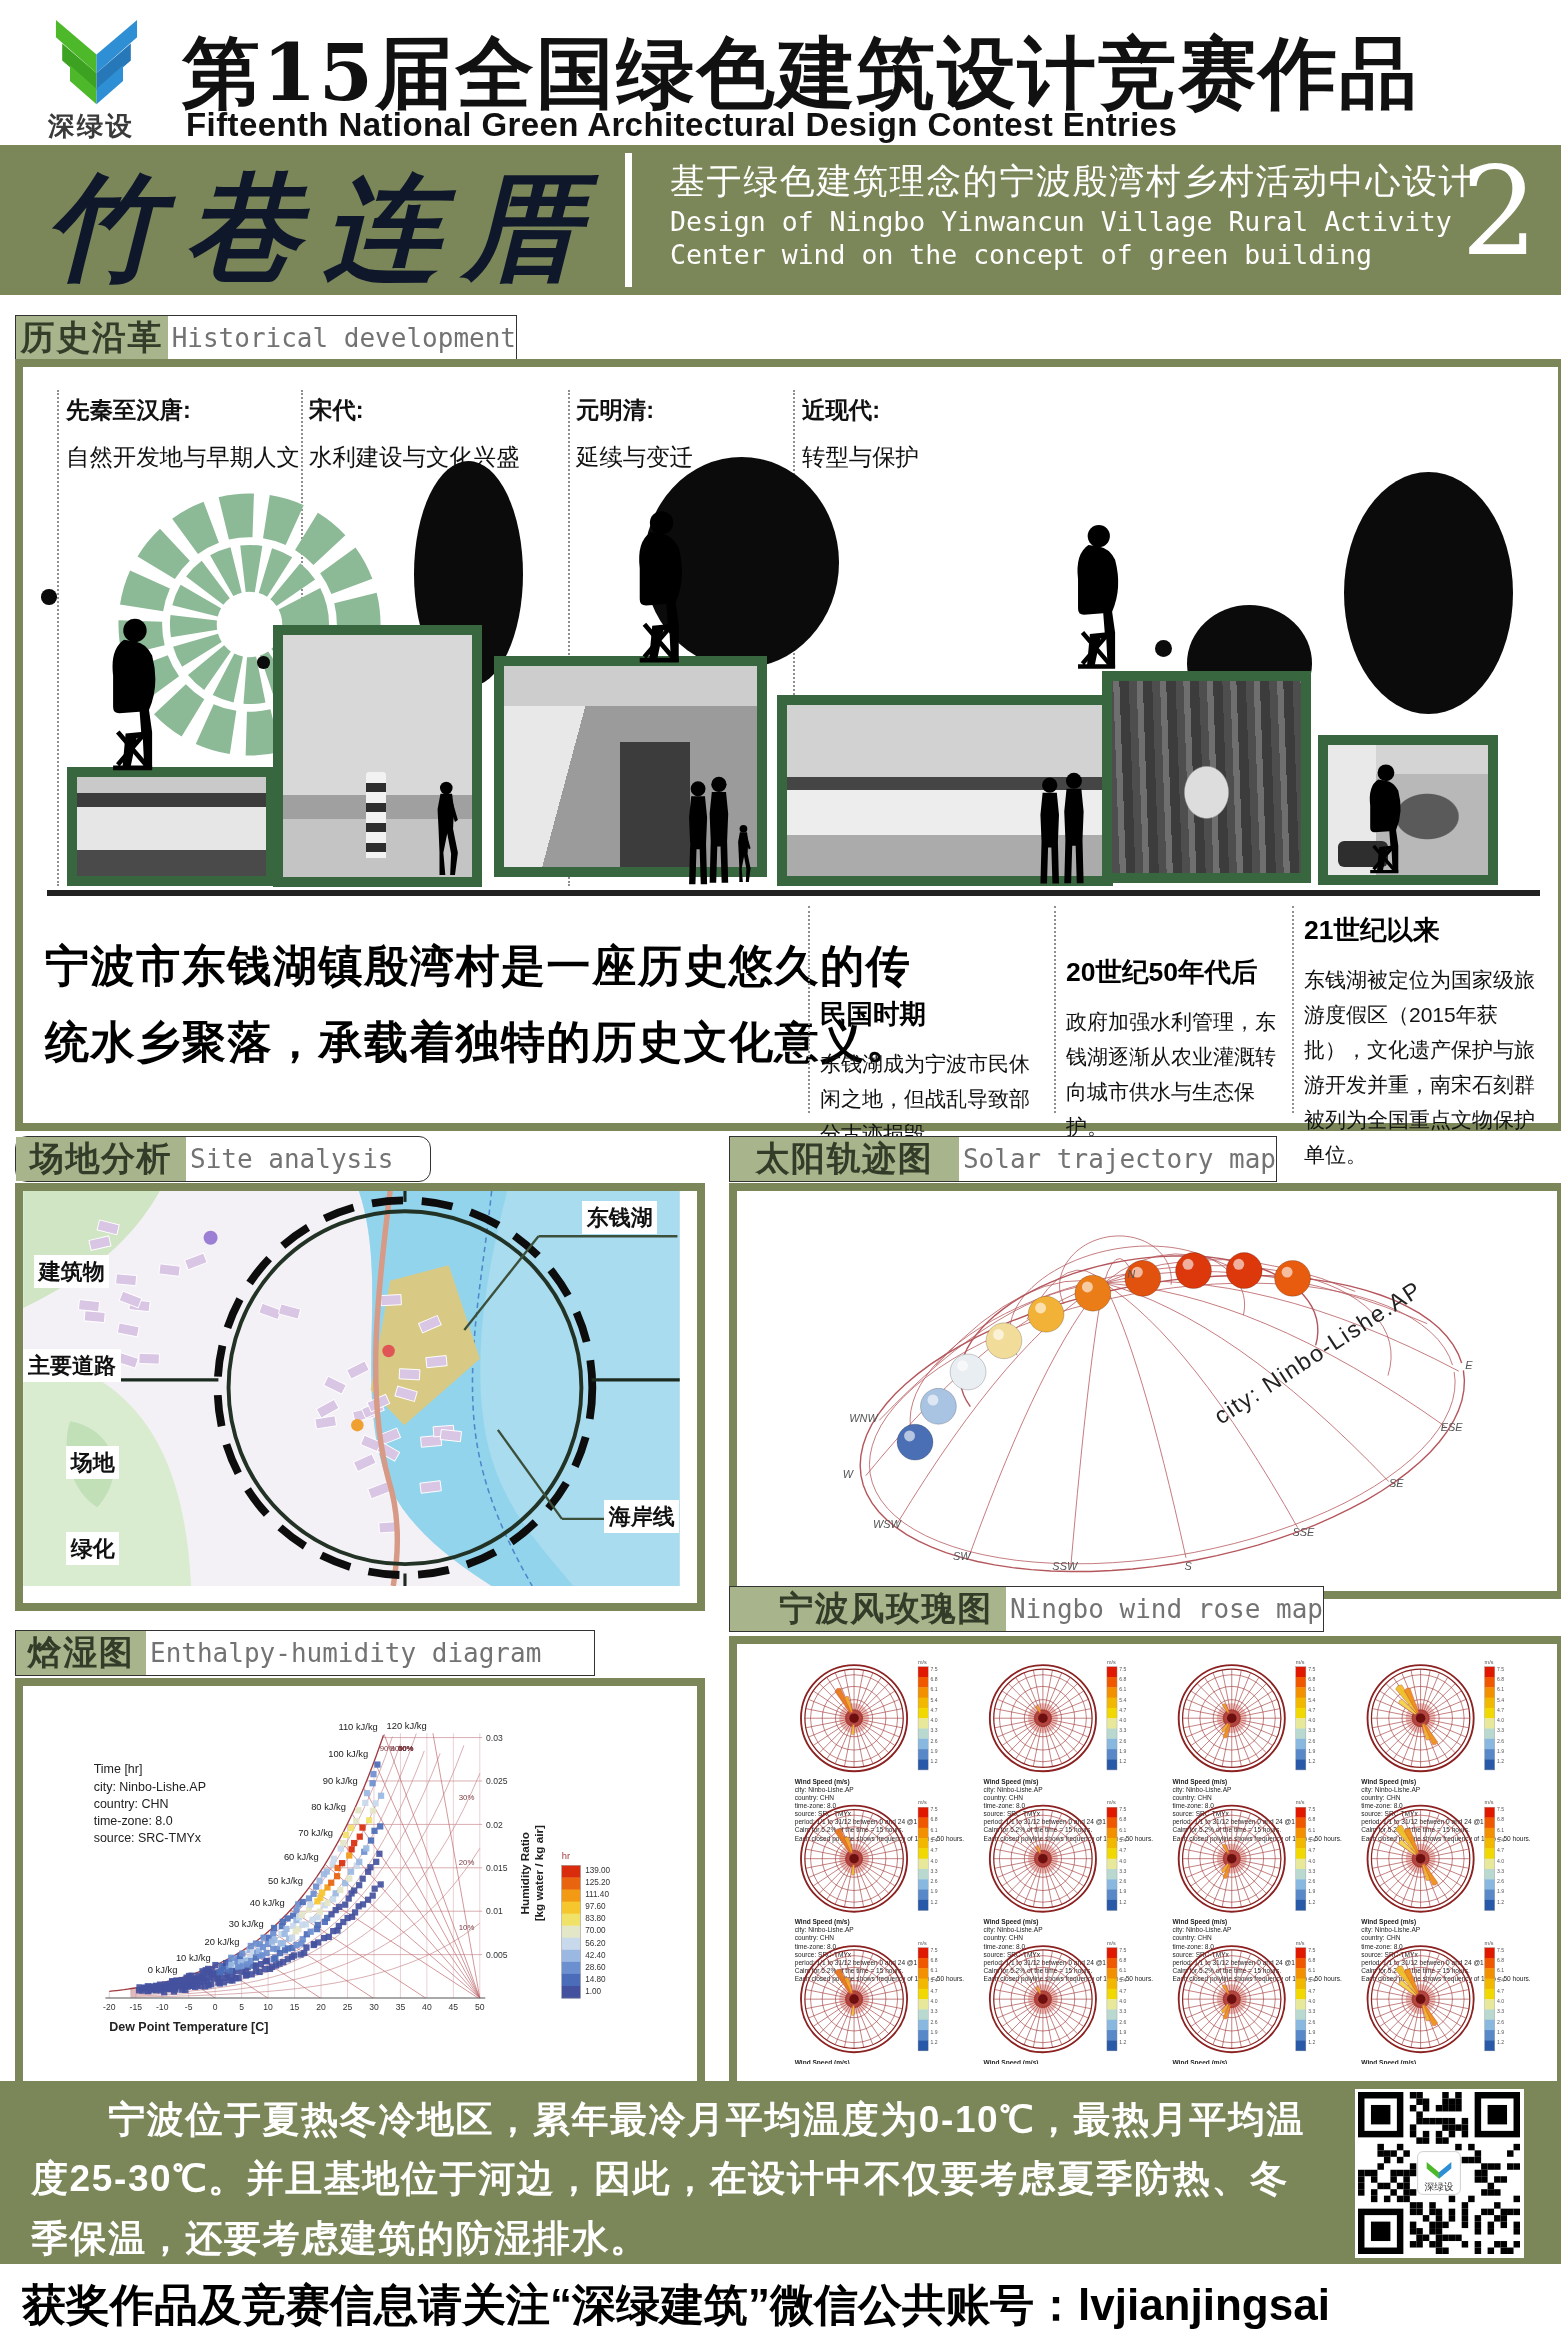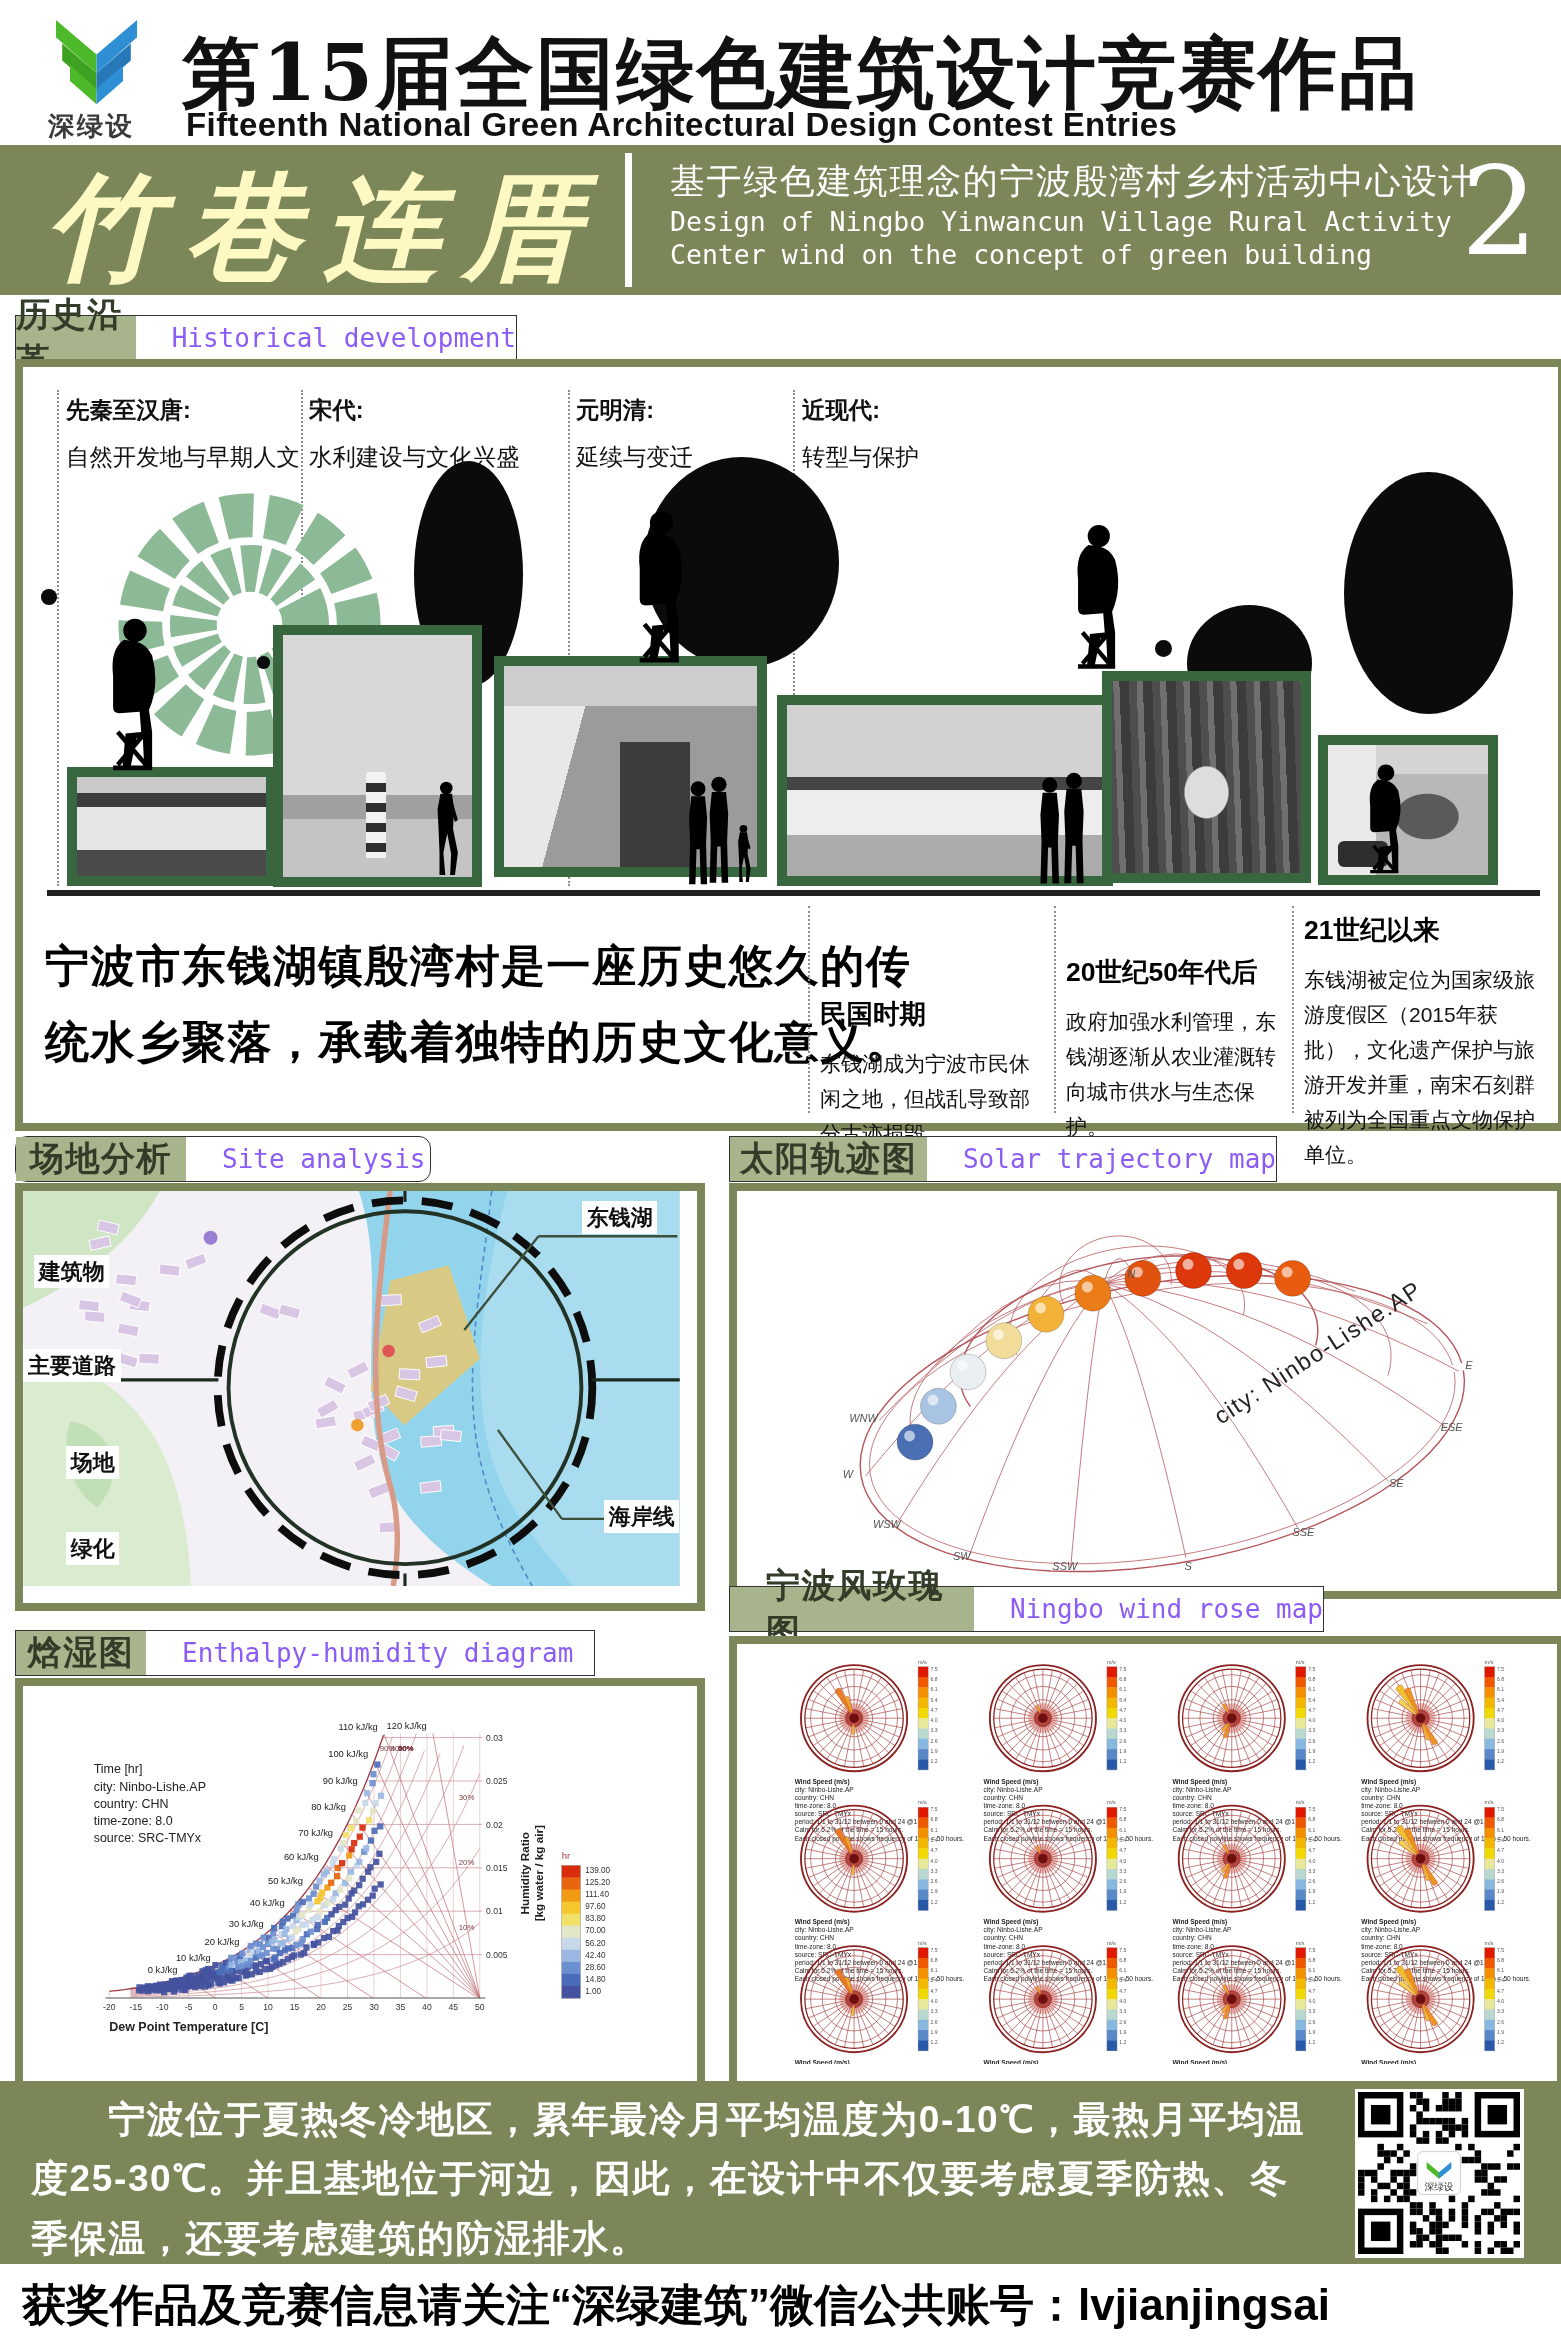--- a/index.html
+++ b/index.html
@@ -6,31 +6,31 @@
   .poster{position:relative;width:1561px;height:2342px;background:#fff;overflow:hidden;
           font-family:"Liberation Sans",sans-serif;color:#111;}
   .abs{position:absolute;}
   svg{font-family:"Liberation Sans",sans-serif;}
   
   .main-title{font-family:"DejaVu Serif",serif;font-weight:bold;font-size:78px;letter-spacing:2.3px;white-space:nowrap;}
   .main-sub{font-weight:bold;font-size:33px;letter-spacing:0.4px;white-space:nowrap;}
   .logo-caption{font-size:26.5px;font-weight:bold;color:#3a3a3a;letter-spacing:2.3px;}
   
   .band{background:#7b8659;}
-  .calligraphy{font-family:"DejaVu Serif",serif;font-style:italic;font-weight:bold;color:#fef9c3;
+  .calligraphy{font-family:"DejaVu Serif",serif;font-style:italic;font-weight:bold;color:#0f172a;
                font-size:116px;letter-spacing:23.4px;white-space:nowrap;}
   .band-cn{color:#fff;font-size:35px;font-weight:500;letter-spacing:1.6px;white-space:nowrap;}
   .band-en{color:#fff;font-family:"DejaVu Sans Mono",monospace;font-size:26.5px;white-space:nowrap;}
   .band-num{color:#fff;font-family:"DejaVu Serif",serif;font-size:121px;}
   
   .sec{border:0.8px solid #333;background:#fff;display:flex;align-items:stretch;}
   .sec .cnbox{background:#a8b58c;color:#333c28;font-size:34px;font-weight:bold;
               display:flex;align-items:center;justify-content:center;letter-spacing:1.6px;}
-  .sec .enlab{font-family:"DejaVu Sans Mono",monospace;font-size:26px;color:#8b5cf6;
-              display:flex;align-items:center;padding-left:36px;white-space:nowrap;}
+  .sec .enlab{font-family:"DejaVu Sans Mono",monospace;font-size:26px;color:#737373;
+              display:flex;align-items:center;padding-left:4px;white-space:nowrap;}
   .gbox{border:8.6px solid #7b8659;background:#fff;}
   .vdots{border-left:2.3px dotted #8f8f8f;width:0;}
   .era{font-size:23.4px;font-weight:bold;white-space:nowrap;}
   .theme{font-size:23.4px;white-space:nowrap;}
   .blackellipse{background:#0b0b0b;border-radius:50%;}
   .photo{border:10px solid #38663f;box-sizing:border-box;}
   .divider{background:#222;}
   .summary{font-size:44px;font-weight:bold;color:#000000;letter-spacing:1.6px;white-space:nowrap;}
   .tl-col{box-sizing:border-box;}
   .tl-title{font-size:26.5px;font-weight:bold;color:#000;margin-bottom:14px;}

